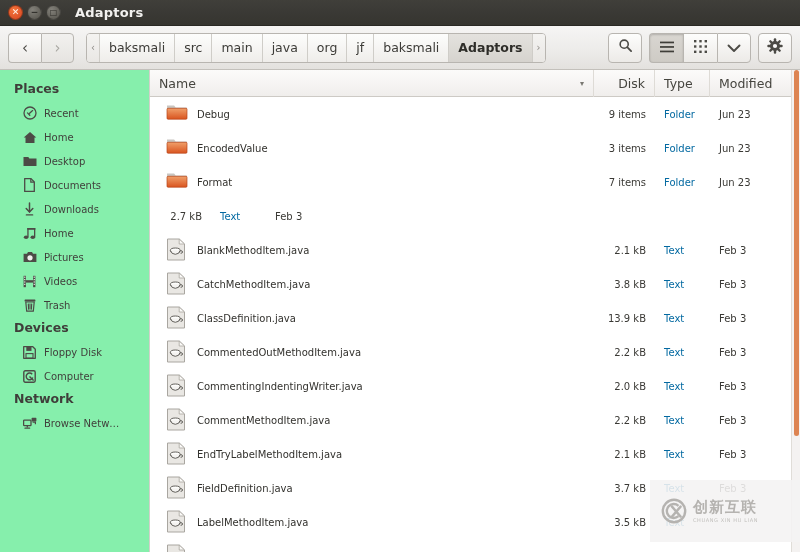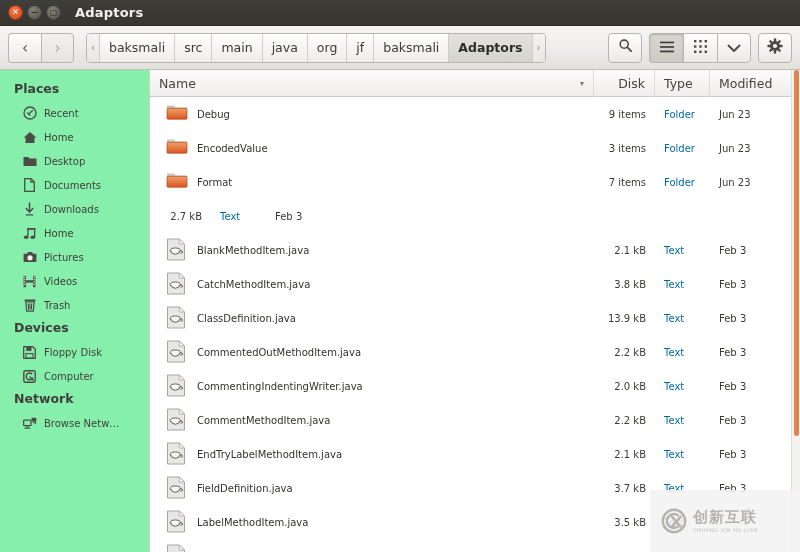--- a/index.html
+++ b/index.html
@@ -137,21 +137,21 @@
     position:absolute; top:0; right:0; width:9px; height:100%;
     background:#f4f2f1; border-left:1px solid #e0ddd8;
   }
   .vthumb{
     position:absolute; top:0; left:2px; width:5px; height:366px;
     background:#dd8452; border-radius:3px;
   }
 
   
   .watermark{
-    position:absolute; right:0; bottom:0; width:150px; height:62px;
+    position:absolute; right:0; bottom:10px; width:150px; height:62px;
     background:rgba(244,243,242,.88);
     display:flex; align-items:center; gap:6px; padding-left:11px;
     color:#b9b7b4; pointer-events:none;
   }
   .wm-logo{ width:26px; height:26px; flex:0 0 26px; }
   .wm-txt{ display:flex; flex-direction:column; line-height:1; }
   .wm-cn{ font-size:15px; font-weight:bold; letter-spacing:1px; color:#b5b3b0; }
   .wm-en{ font-size:5px; letter-spacing:.6px; color:#c2c0bd; margin-top:3px; }
 </style>
 </head>

